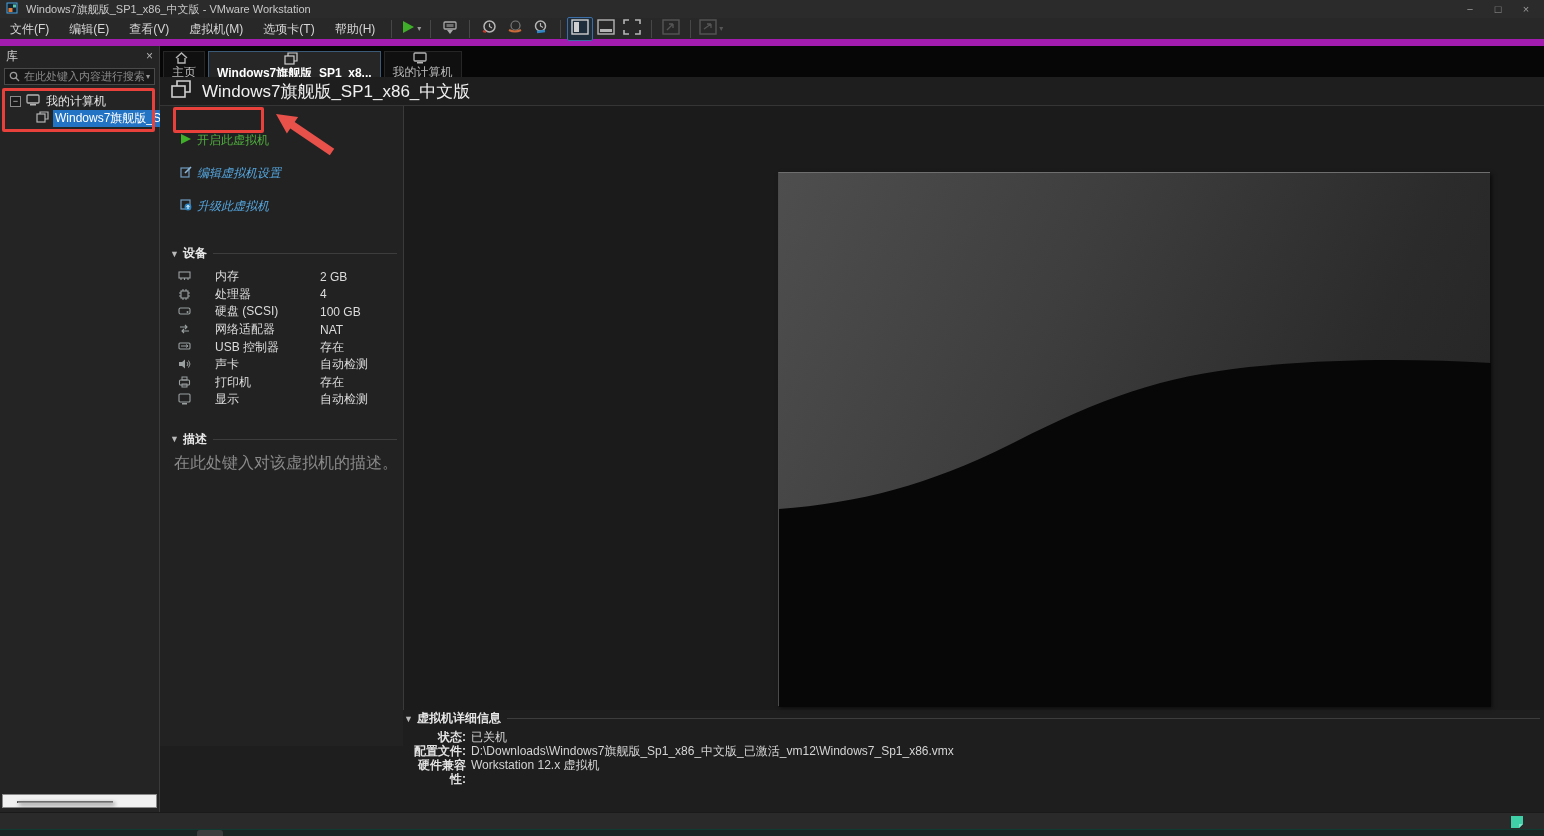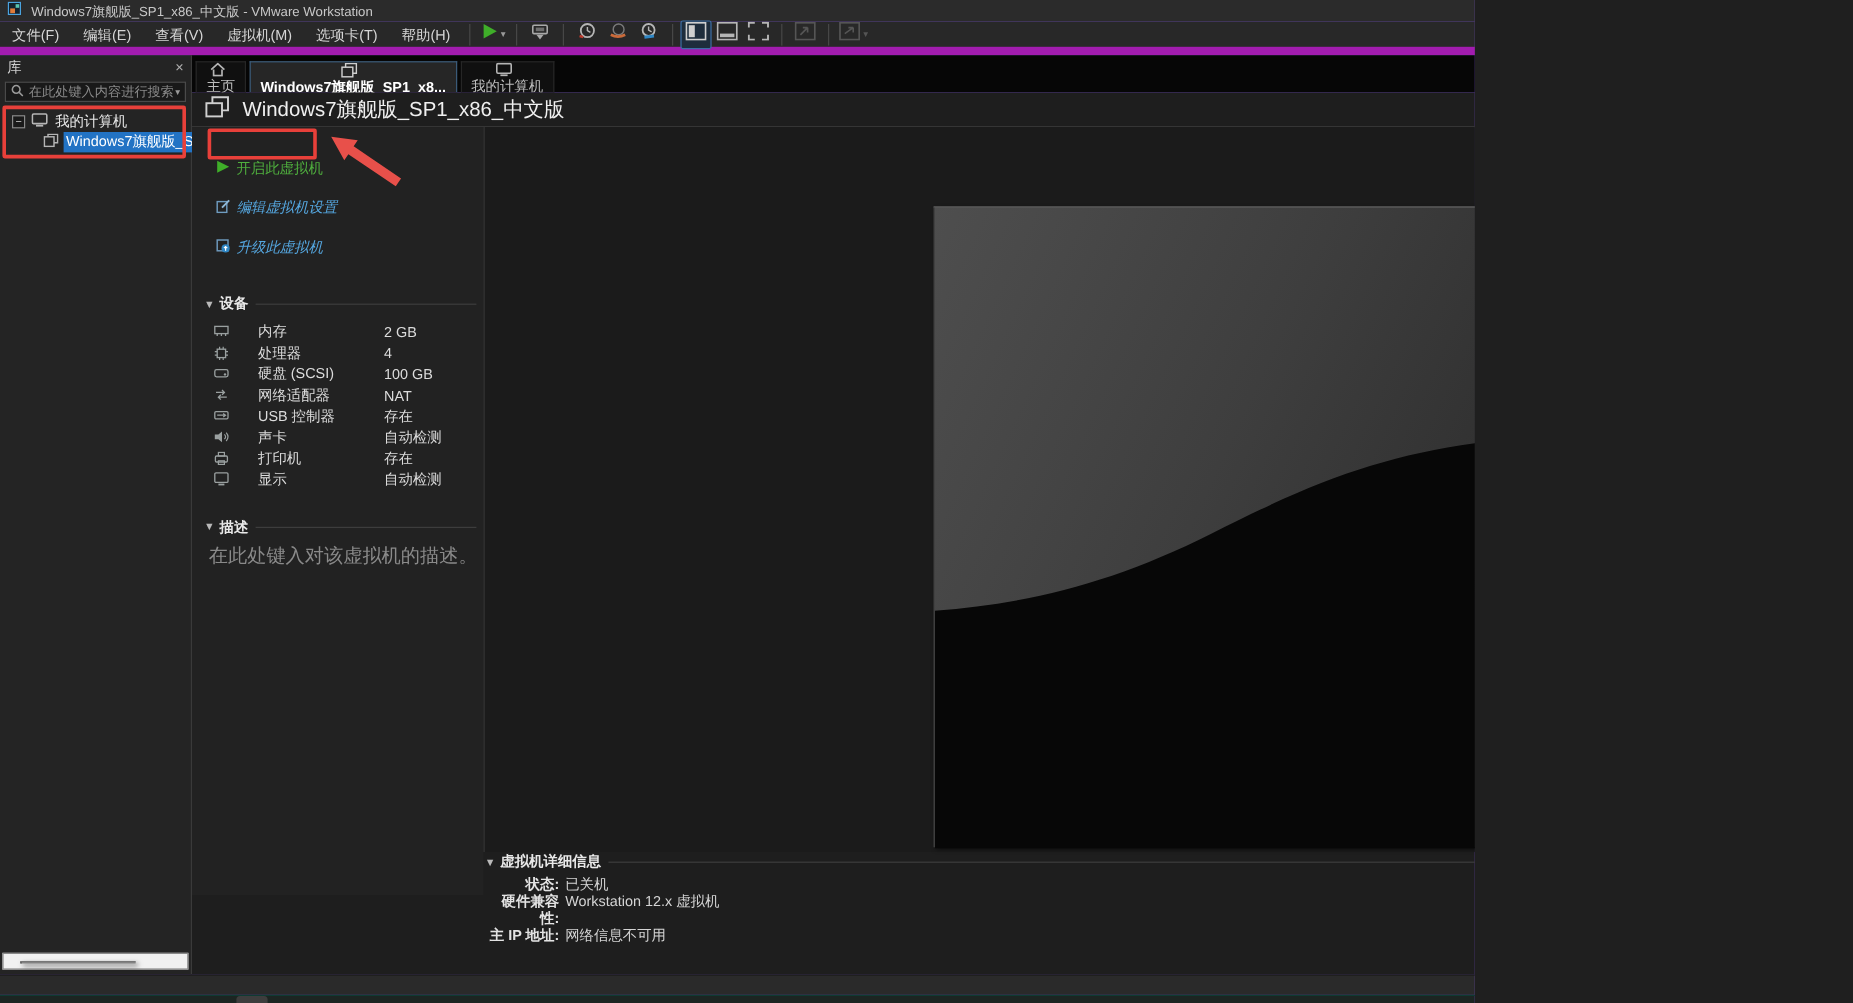--- a/index.html
+++ b/index.html
@@ -1,18 +1,18 @@
 <!DOCTYPE html>
 <html><head>
 <meta charset="utf-8">
 <style>
   * { margin:0; padding:0; box-sizing:border-box; }
   html,body { width:1544px; height:836px; background:#1f1f1f; overflow:hidden;
     font-family:"Liberation Sans","DejaVu Sans",sans-serif; }
-  #frame { position:relative; width:1229px; height:836px; background:#8b5cf6; overflow:hidden; }
+  #frame { position:relative; width:1544px; height:836px; background:#7dd3fc; overflow:hidden; }
 
   
   .titlebar { position:absolute; left:0; top:0; width:1544px; height:18px; background:#2b2b2b;
     display:flex; align-items:center; }
   .titlebar .apptitle { color:#c8c8c8; font-size:11px; margin-left:8px; }
   .winctl { position:absolute; right:4px; top:0; height:18px; display:flex; }
   .winctl span { width:28px; text-align:center; color:#9a9a9a; font-size:11px; line-height:18px; }
 
   
   .menubar { position:absolute; left:0; top:18px; width:1544px; height:28px; background:#282828;
@@ -445,26 +445,26 @@
         <span class="arr">▼</span>
         <span>虚拟机详细信息</span>
         <span class="rule"></span>
       </div>
       <div style="margin-top:4px">
         <div class="drow">
           <span class="dl">状态:</span>
           <span class="dv">已关机</span>
         </div>
         <div class="drow">
+          <span class="dl">配置文件:</span>
+          <span class="dv">D:\Downloads\Windows7旗舰版_Sp1_x86_中文版_已激活_vm12\Windows7_Sp1_x86.vmx</span>
+        </div>
+        <div class="drow">
           <span class="dl">硬件兼容性:</span>
           <span class="dv">Workstation 12.x 虚拟机</span>
-        </div>
-        <div class="drow">
-          <span class="dl">主 IP 地址:</span>
-          <span class="dv">网络信息不可用</span>
         </div>
       </div>
     </div>
   </div>
 
   <div class="statusbar">
     <span class="icon-svg" style="position:absolute;right:20px;top:2px">
       <svg width="14" height="14">
           <path d="M1,1 L13,1 L13,9 L9,13 L1,13 Z" fill="#3fd0a8"></path>
           <path d="M9,13 L9,9 L13,9" fill="#7fe8cc"></path>

